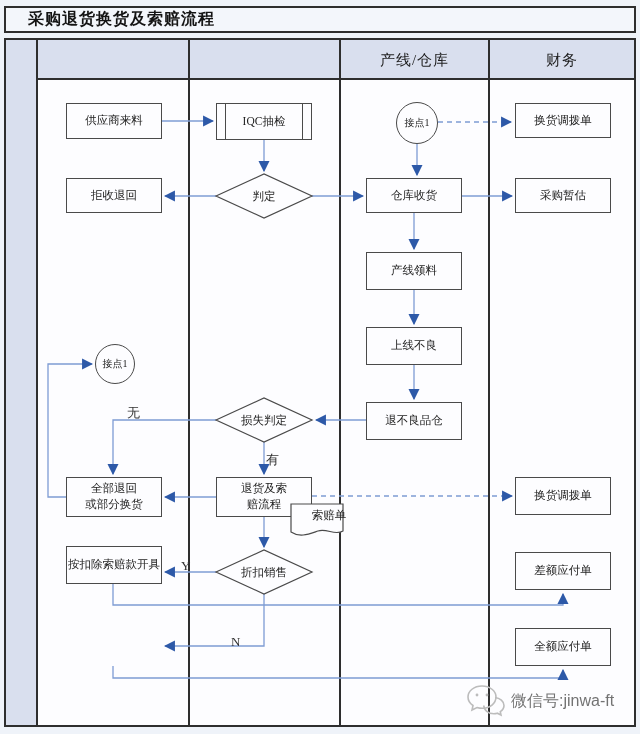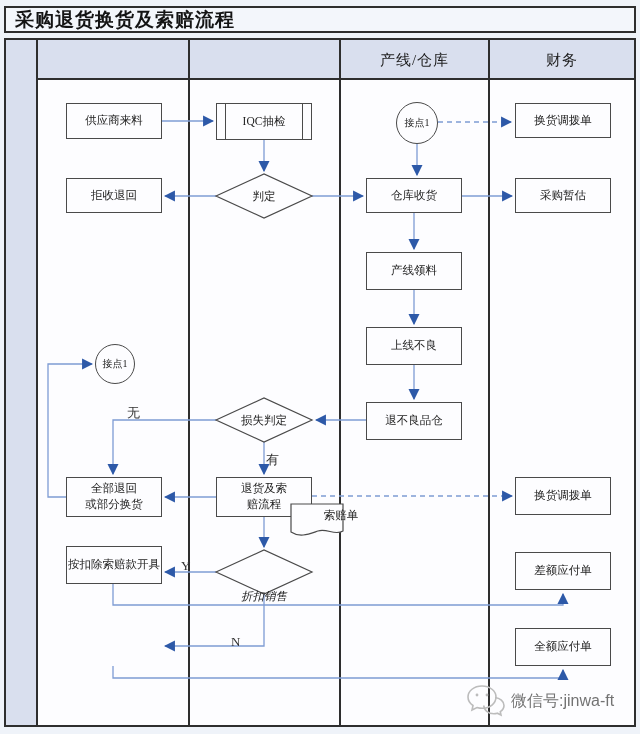--- a/index.html
+++ b/index.html
@@ -1,42 +1,42 @@
 <!DOCTYPE html>
 <html><head>
 <meta charset="utf-8">
 <style>
   html,body{margin:0;padding:0;background:#eff3f9;}
   .page{position:relative;width:640px;height:734px;background:#eff3f9;
         font-family:"Liberation Serif","DejaVu Serif",serif;overflow:hidden;}
   .titlebar{position:absolute;left:4px;top:6px;width:632px;height:27px;
         border:2px solid #2e2e2e;background:#f3f6fb;box-sizing:border-box;
-        display:flex;align-items:center;padding-left:9px;
-        font-size:19px;font-weight:bold;color:#141414;letter-spacing:1px;}
+        display:flex;align-items:center;padding-left:22px;
+        font-size:16px;font-weight:bold;color:#141414;letter-spacing:1px;}
   .tableframe{position:absolute;left:4px;top:38px;width:632px;height:689px;
         border:2px solid #2e2e2e;background:#fdfdff;box-sizing:border-box;}
   .strip{position:absolute;left:6px;top:40px;width:32px;height:685px;
         background:#d9dfee;border-right:2px solid #2e2e2e;box-sizing:border-box;}
   .hdrbg{position:absolute;left:38px;top:40px;width:596px;height:40px;
         background:#d9dfee;border-bottom:2px solid #2e2e2e;box-sizing:border-box;}
   .lane-line{position:absolute;top:40px;height:685px;width:2px;background:#2e2e2e;}
   .hdr{position:absolute;top:47px;height:26px;display:flex;align-items:center;
         justify-content:center;font-size:15px;color:#1d1d1d;letter-spacing:1px;}
   .overlay{position:absolute;left:0;top:0;pointer-events:none;}
   .node{position:absolute;background:#fdfdff;border:1px solid #4a4a4a;
         box-sizing:border-box;display:flex;align-items:center;justify-content:center;
         text-align:center;font-size:11.5px;color:#222;white-space:pre-line;line-height:1.35;}
   .circle{border-radius:50%;font-size:10px;}
   .dlabel{position:absolute;width:96px;text-align:center;font-size:11.5px;color:#222;}
   .elabel{position:absolute;font-size:13px;color:#333;}
   .barL,.barR{position:absolute;top:0;bottom:0;width:1px;background:#4a4a4a;}
   .barL{left:8px;} .barR{right:8px;}
   .doc{position:absolute;left:290px;top:503px;width:54px;height:37px;}
   .doc-label{position:absolute;left:290px;top:508px;width:78px;text-align:center;
-        font-size:11.5px;color:#222;margin-left:12px;}
+        font-size:11.5px;color:#222;}
   .watermark{position:absolute;left:466px;top:684px;display:flex;align-items:center;
         gap:5px;color:#737373;font-size:16px;font-family:"Liberation Sans","DejaVu Sans",sans-serif;}
 </style>
 </head>
 <body>
 
 <div class="page">
 
   <div class="titlebar">采购退货换货及索赔流程</div>
 
@@ -95,21 +95,21 @@
 
   <div class="node" style="left:216px;top:103px;width:96px;height:37px;">
     <span class="barL"></span>
     <span>IQC抽检</span>
     <span class="barR"></span>
   </div>
   <div class="dlabel" style="left:216px;top:189px;">判定</div>
   <div class="dlabel" style="left:216px;top:413px;">损失判定</div>
   <div class="node" style="left:216px;top:477px;width:96px;height:40px;">退货及索
 赔流程</div>
-  <div class="dlabel" style="left:216px;top:589px;font-style:italic;">折扣销售</div>
+  <div class="dlabel" style="left:216px;top:565px;">折扣销售</div>
 
   <svg class="doc" viewBox="0 0 54 37">
     <path d="M1 1 L53 1 L53 28 C45 33 37 25 28 28 C19 31 10 35 1 29 Z" fill="#fdfdff" stroke="#4a4a4a" stroke-width="1.2"></path>
   </svg>
   <div class="doc-label">索赔单</div>
 
   <div class="node circle" style="left:396px;top:102px;width:42px;height:42px;">接点1</div>
   <div class="node" style="left:366px;top:178px;width:96px;height:35px;">仓库收货</div>
   <div class="node" style="left:366px;top:252px;width:96px;height:38px;">产线领料</div>
   <div class="node" style="left:366px;top:327px;width:96px;height:38px;">上线不良</div>

